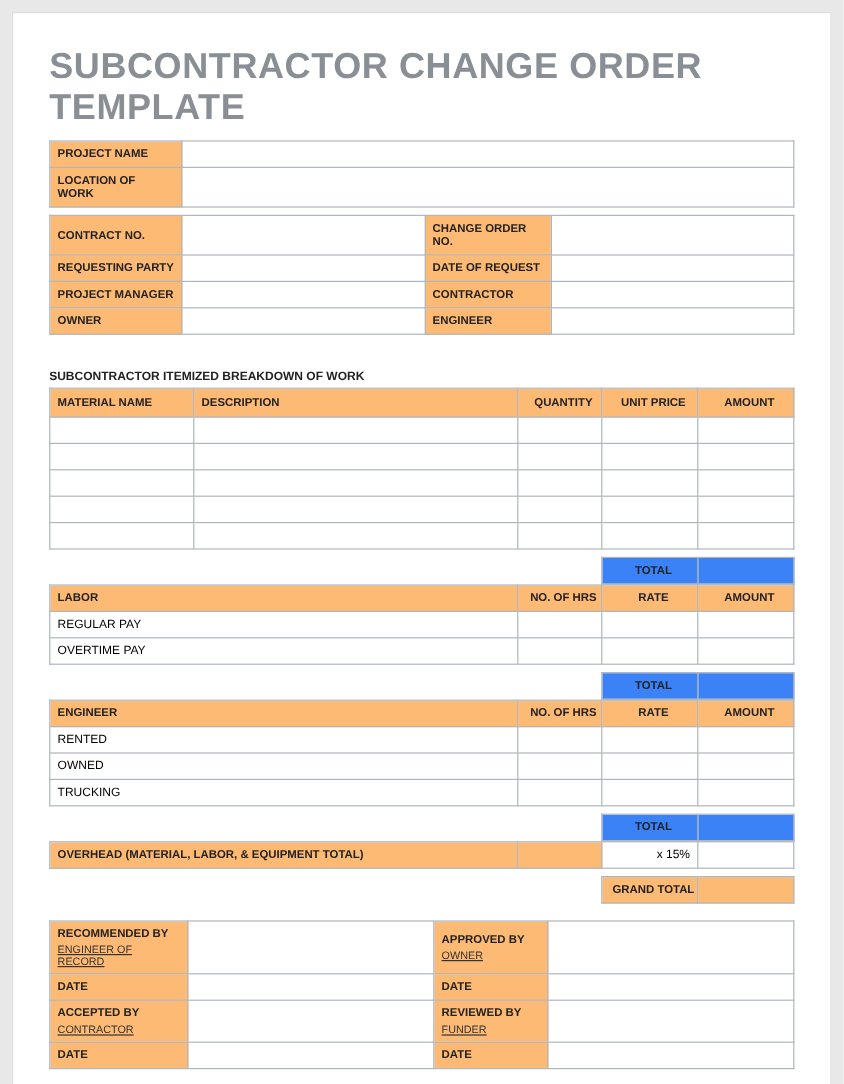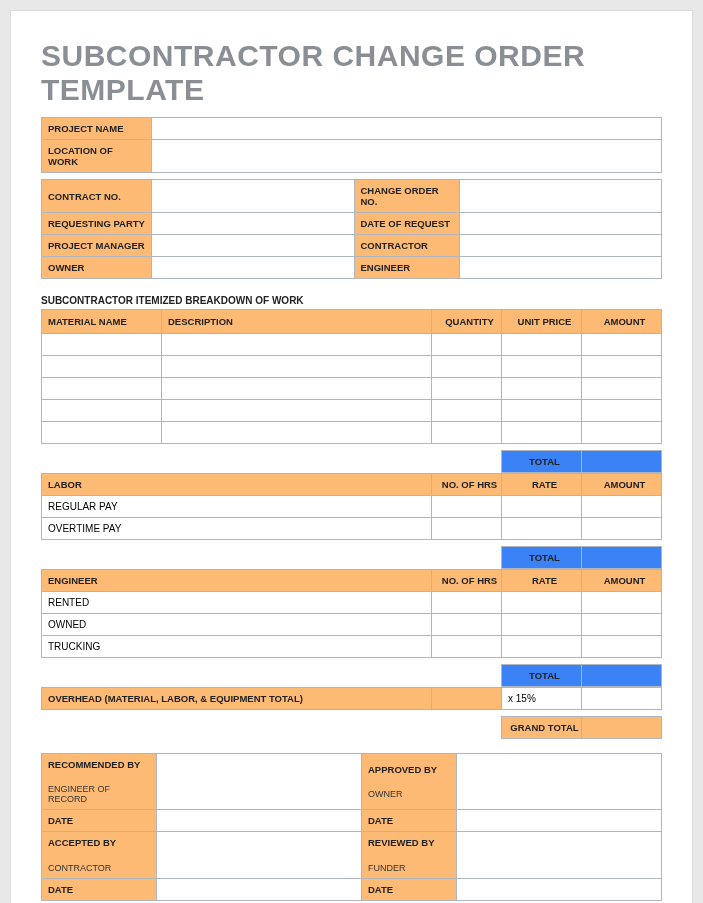--- a/index.html
+++ b/index.html
@@ -43,28 +43,28 @@
   .hdr-light {
     background: #3b82f6;
     font-weight: bold;
     color: #222;
     font-size: 9.5px;
   }
   .section-label {
     font-size: 10px;
     font-weight: bold;
     color: #222;
-    margin: 16px 0 3px 0;
+    margin: 30px 0 3px 0;
   }
   .spacer { height: 14px; }
   .spacer-sm { height: 6px; }
   .right { text-align: center; padding-right: 0; }
-  .center { text-align: left; }
+  .center { text-align: right; }
   .col-lbl { width: 110px; }
-  .subtext { font-weight: normal; font-size: 9px; color: #333; display:block; margin-top:14px;}
+  .subtext { font-weight: normal; font-size: 9px; color: #333; display:block; margin-top:2px;text-decoration:underline;}
   .sig-hdr { font-weight: bold; font-size: 9.5px; line-height: 1.2; }
   .row-tall td { height: 24px; }
 </style>
 </head>
 <body>
 
 <div class="page">
 
   <div class="title">SUBCONTRACTOR CHANGE ORDER TEMPLATE</div>
 

